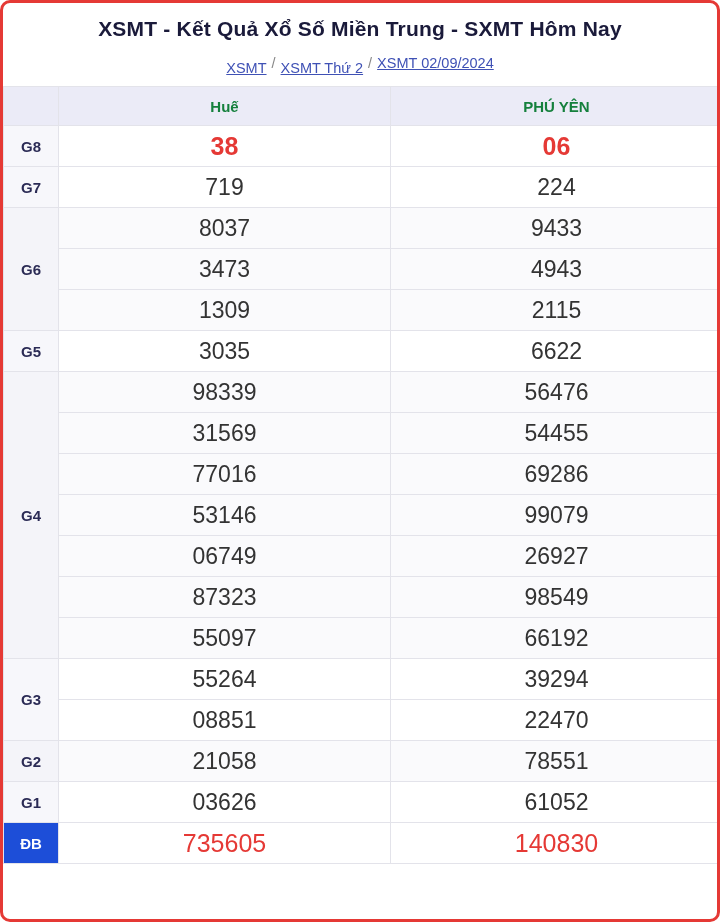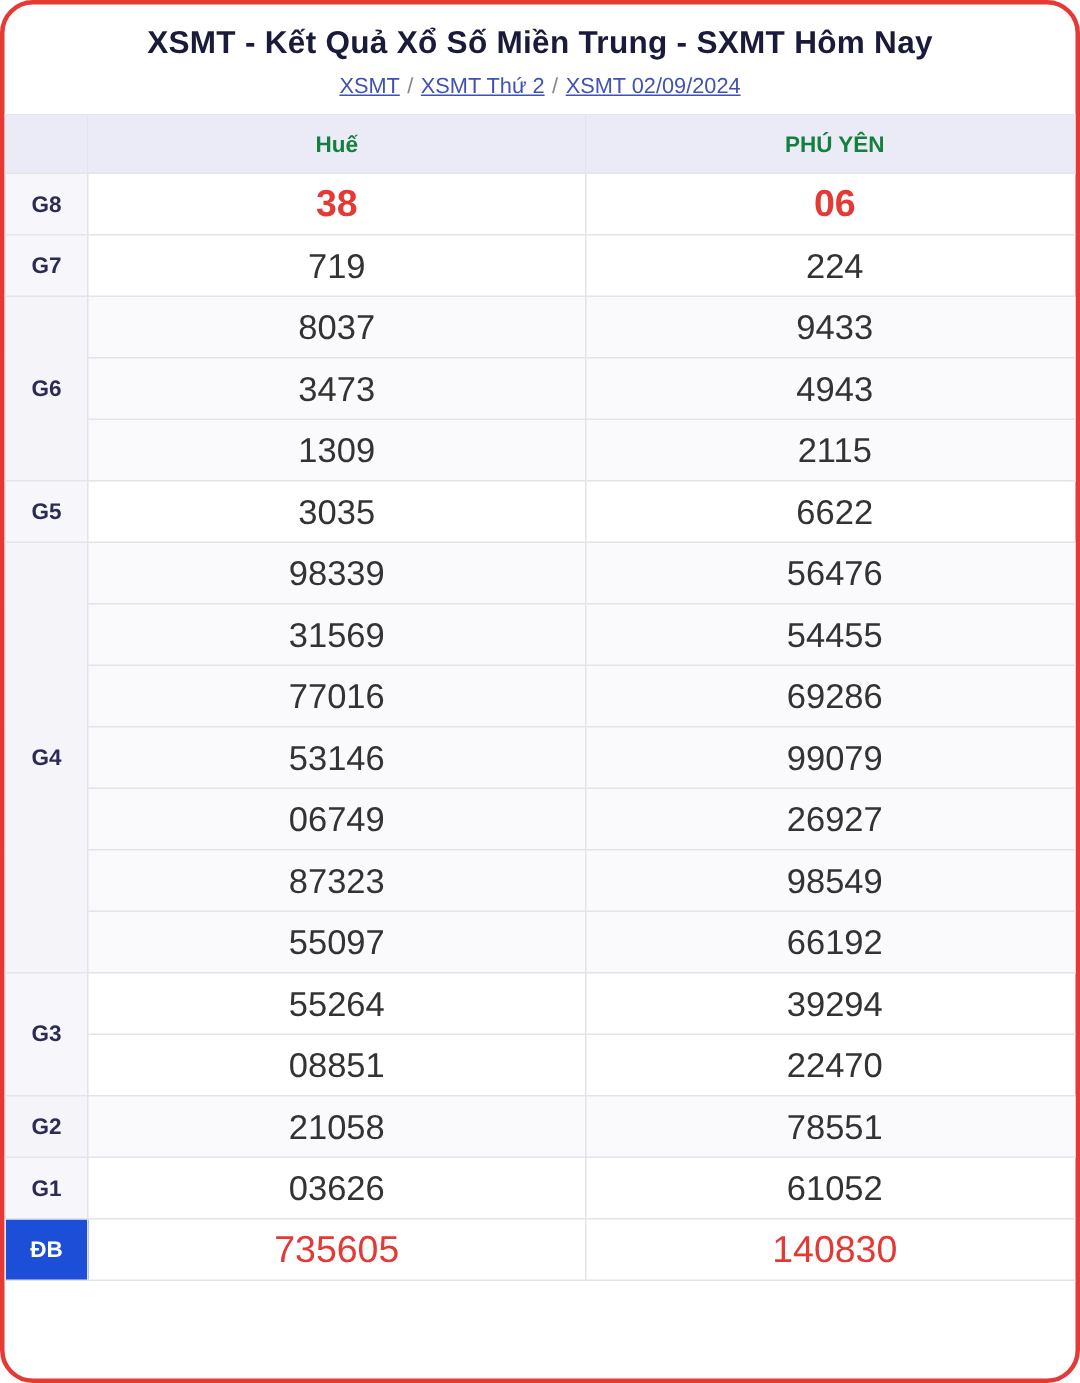--- a/index.html
+++ b/index.html
@@ -12,21 +12,21 @@
     background: #ffffff;
     font-family: "Liberation Sans", sans-serif;
     color: #222;
     overflow: hidden;
   }
   .page {
     width: 720px;
     height: 922px;
     box-sizing: border-box;
     border: 3px solid #e53935;
-    border-radius: 22px;
+    border-radius: 10px;
     background: #ffffff;
     display: flex;
     flex-direction: column;
     overflow: hidden;
   }
   .header {
     padding: 14px 10px 6px 10px;
     text-align: center;
   }
   .title {
@@ -41,20 +41,21 @@
     color: #3f51b5;
     display: flex;
     justify-content: center;
     align-items: center;
     gap: 5px;
   }
   .breadcrumb a {
     color: #3f51b5;
     text-decoration: underline;
     cursor: pointer;
+    margin-top: 10px;
   }
   .breadcrumb .sep {
     color: #888;
     text-decoration: none;
   }
   .breadcrumb .current {
     color: #3f51b5;
     text-decoration: underline;
   }
 

